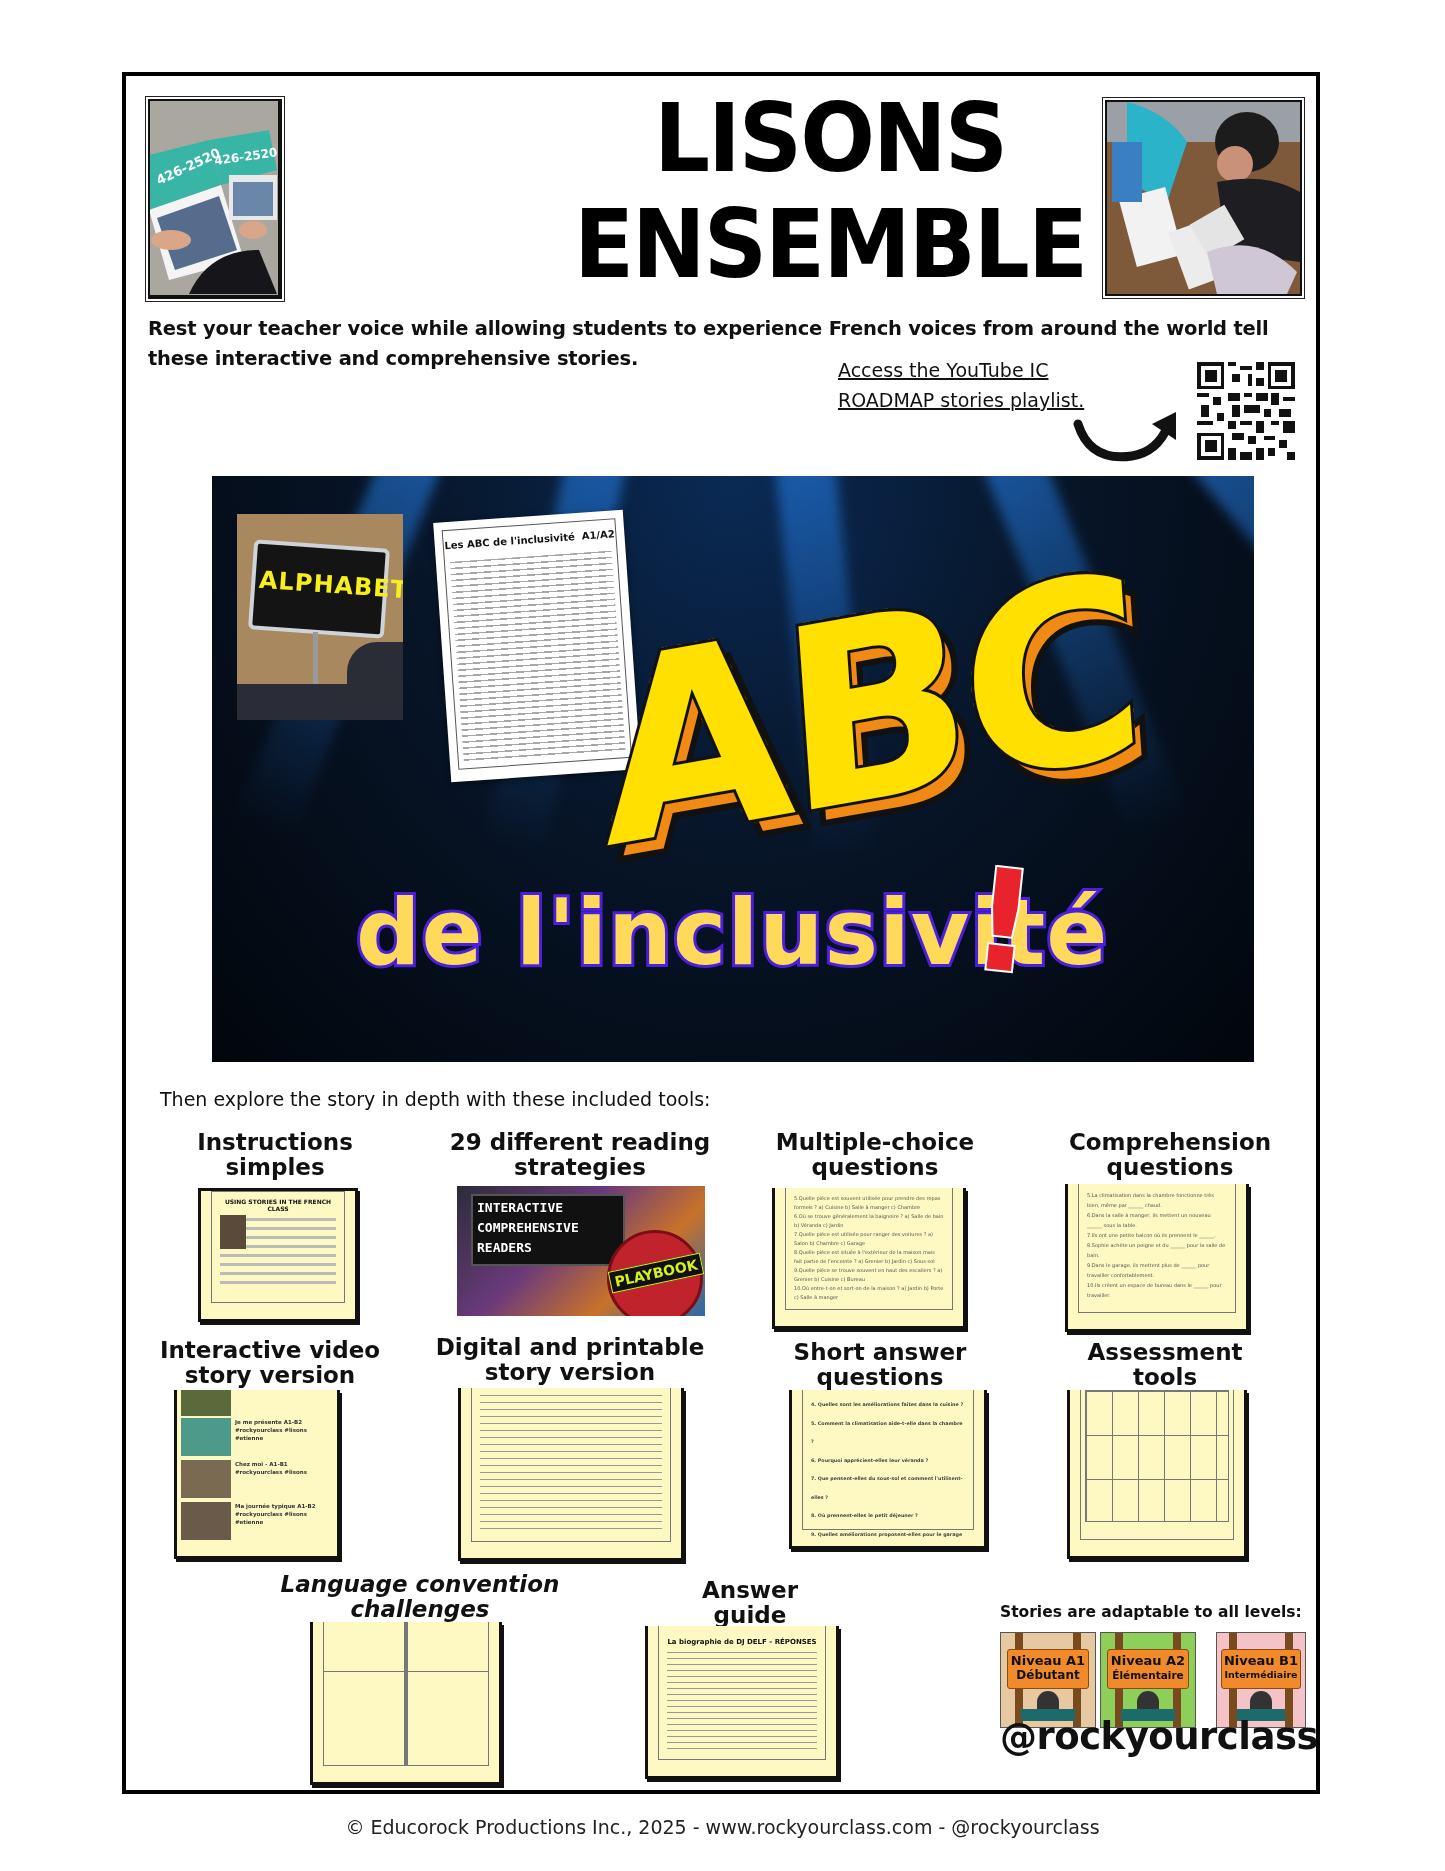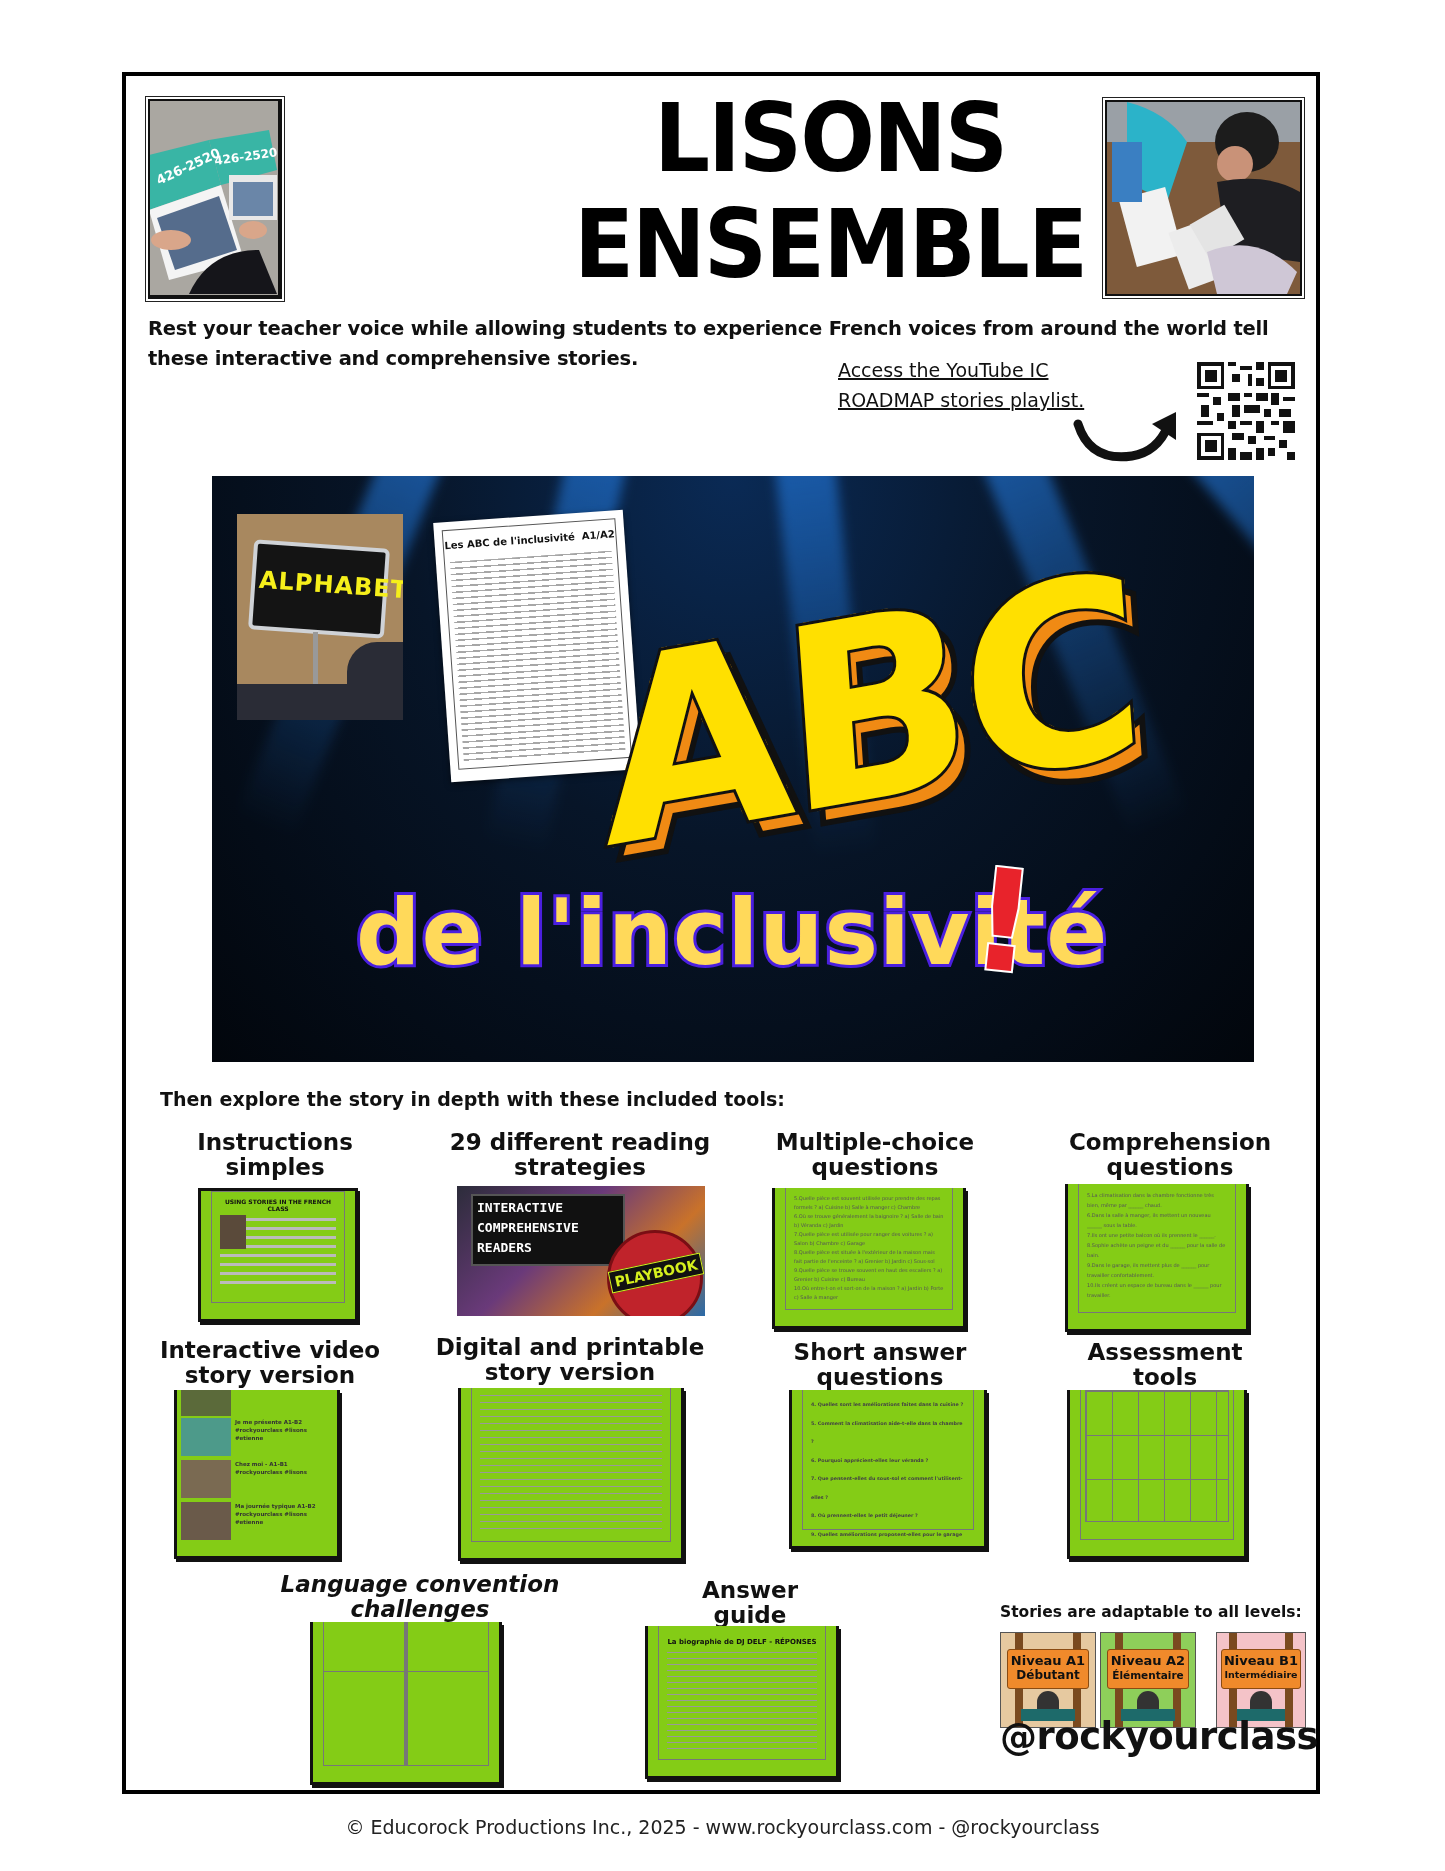--- a/index.html
+++ b/index.html
@@ -7,23 +7,23 @@
   .frame{position:absolute;left:122px;top:72px;width:1198px;height:1722px;border:4px solid #000;box-sizing:border-box;}
   .abs{position:absolute;}
   .photo{position:absolute;border:2px solid #111;box-shadow:0 0 0 2px #fff,0 0 0 3px #222;overflow:hidden;}
   .title{position:absolute;left:560px;top:94px;width:540px;text-align:center;font-family:"DejaVu Sans",sans-serif;font-weight:900;font-size:88px;line-height:98px;letter-spacing:-2px;color:#000;transform:scaleY(1.08);}
   .intro{position:absolute;left:148px;top:314px;width:1150px;font-weight:bold;font-size:19.5px;line-height:30px;letter-spacing:-0.2px;}
   .yt-link{position:absolute;left:838px;top:355px;font-weight:normal;font-size:19px;line-height:30px;text-decoration:underline;text-decoration-thickness:2px;color:#111;}
   .qr{position:absolute;left:1197px;top:362px;width:98px;height:98px;}
   .banner{position:absolute;left:212px;top:476px;width:1042px;height:586px;overflow:hidden;
     background:radial-gradient(ellipse at 50% 0%, #0a2a55 0%, #071528 45%, #02060c 100%);}
   .ray{position:absolute;top:-40px;width:60px;height:420px;background:linear-gradient(180deg,rgba(40,140,255,0.55),rgba(40,140,255,0));transform-origin:top center;filter:blur(6px);}
-  .section-lead{position:absolute;left:160px;top:1088px;font-weight:bold;font-size:19px;}
+  .section-lead{position:absolute;left:160px;top:1088px;font-weight:normal;font-size:19px;}
   .tool-title{position:absolute;text-align:center;font-weight:bold;font-size:23px;line-height:25px;}
-  .thumb{position:absolute;background:#84cc16;border:3px solid #111;border-top:none;box-shadow:2px 3px 0 #111;overflow:hidden;}
+  .thumb{position:absolute;background:#fef9c3;border:3px solid #111;border-top:none;box-shadow:2px 3px 0 #111;overflow:hidden;}
   .thumb .inner{position:absolute;left:10px;right:10px;top:0;bottom:16px;border:1px solid #777;border-top:none;padding:6px 8px;box-sizing:border-box;}
   .thumb .line{height:3px;background:#bbb;margin:6px 0;}
   .lvl{position:absolute;width:94px;height:94px;border:1px solid #555;overflow:hidden;}
   .lvl .post{position:absolute;top:0;width:8px;height:94px;background:#7a4a1f;}
   .lvl .sign{position:absolute;left:6px;right:6px;top:16px;height:38px;background:#f08a2b;border:1px solid #8a4b12;border-radius:3px;text-align:center;font-weight:bold;color:#111;}
   .lvl .s1{font-size:13px;line-height:15px;display:block;margin-top:3px;}
   .lvl .s2{font-size:10.5px;line-height:14px;display:block;}
   .lvl .dj{position:absolute;left:36px;top:58px;width:22px;height:24px;background:#333;border-radius:11px 11px 4px 4px;}
   .lvl .desk{position:absolute;left:20px;right:20px;top:76px;height:12px;background:#1d6a6a;}
   .handle{position:absolute;left:1000px;top:1715px;font-weight:bold;font-size:37px;letter-spacing:-0.5px;}

